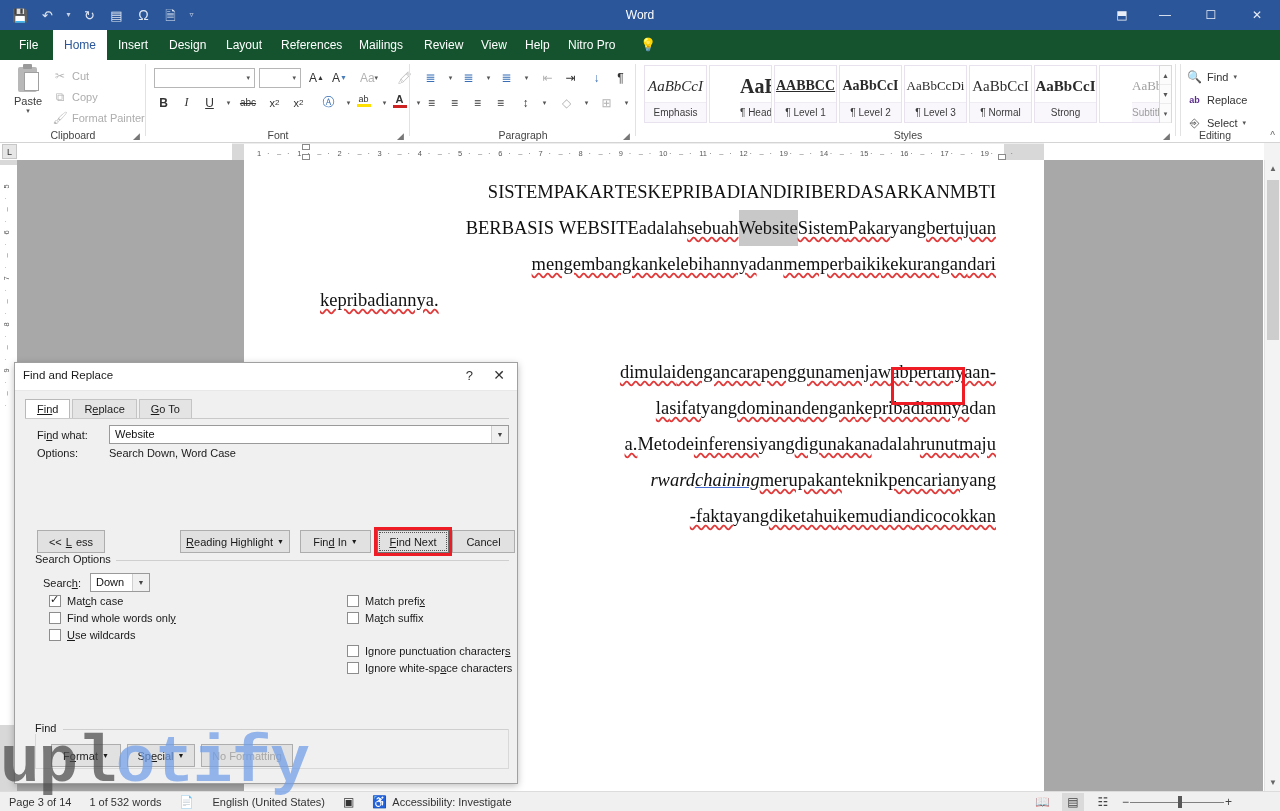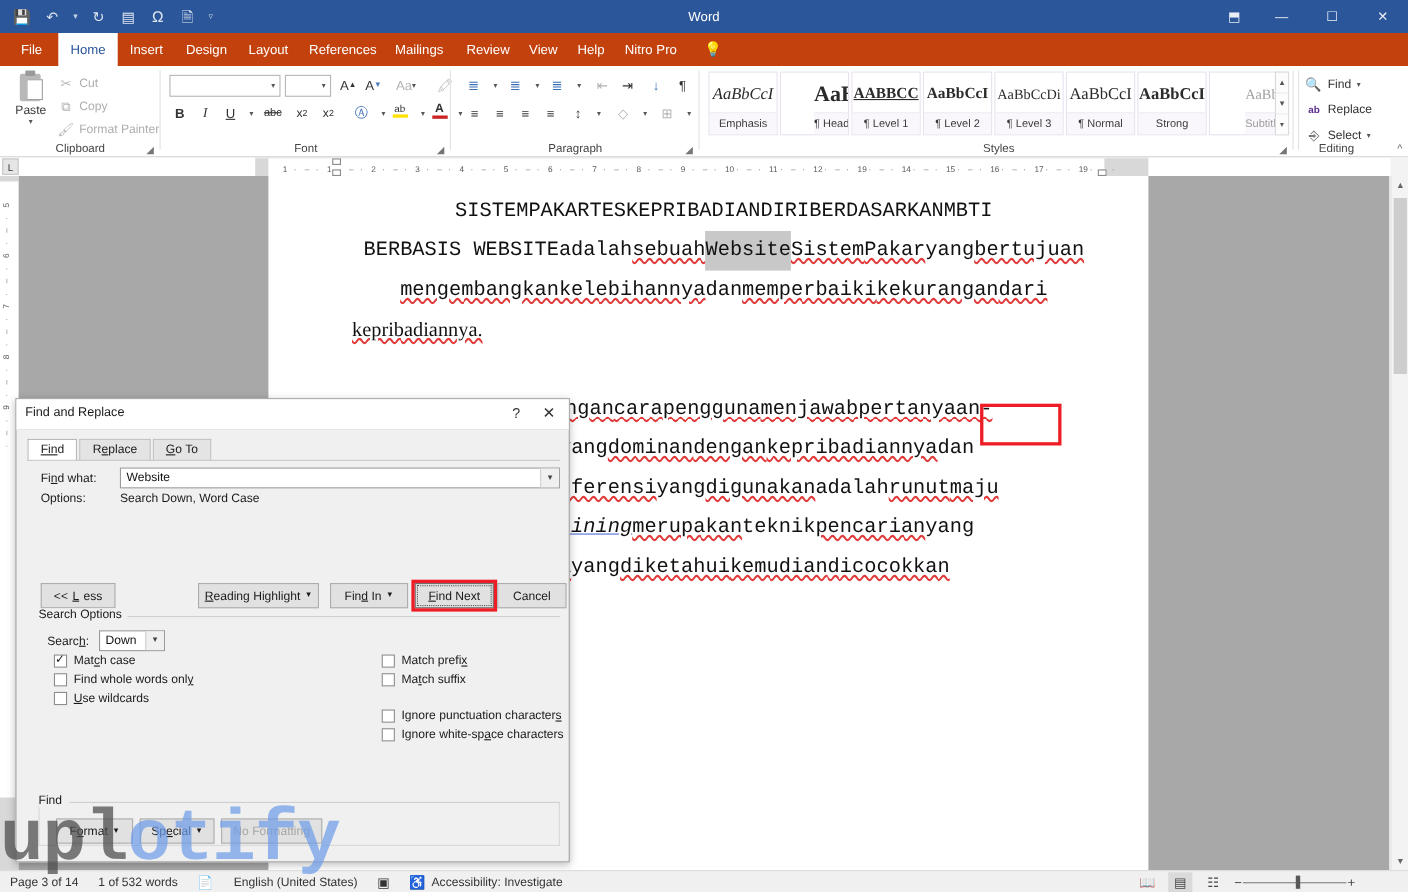--- a/index.html
+++ b/index.html
@@ -30,21 +30,21 @@
   .winbtns { position:absolute; right:0; top:0; height:30px; display:flex; }
   .winbtns div {
     width:46px; height:30px; display:flex; align-items:center; justify-content:center;
     color:#e8edf6; font-size:12px;
   }
   .ribbondisplay { width:40px !important; }
 
   
   .tabstrip {
     position:absolute; left:0; top:30px; width:1280px; height:30px;
-    background:#c2410c;
+    background:#14532d;
   }
   .tab {
     position:absolute; top:0; height:30px; line-height:30px; padding:0 11px;
     color:#fff; font-size:12px; white-space:nowrap;
   }
   .tab.active { background:#fff; color:#2b579a; }
   .tellme {
     position:absolute; top:0; height:30px; line-height:30px; color:#fff; font-size:12px;
     display:flex; align-items:center; gap:7px; padding-left:4px;
   }
@@ -162,21 +162,21 @@
   .page {
     position:absolute; left:227px; top:0px; width:800px; height:631px;
     background:#fff;
   }
   .doctext {
     position:absolute; left:76px; top:14px; width:676px;
     font-family:"Liberation Serif", serif; font-size:18.5px; line-height:36px;
     color:#111; text-align:justify;
   }
   .doctext p { margin:0; }
-  .jw { display:flex; justify-content:center;font-family:Liberation Mono, monospace; }
+  .jw { display:flex; justify-content:flex-end; }
   .sq { text-decoration:underline; text-decoration-color:#e03a3a;
         text-decoration-style:wavy; text-underline-offset:2px; }
   .hl { background:#c8c8c8; }
   .findbox-doc {
     position:absolute; left:647px; top:207px; width:74px; height:38px;
     border:3px solid #ee1c25;
   }
   .ital { font-style:italic; }
   .bluelink { text-decoration:underline; text-decoration-color:#4a6fd4; }
 

